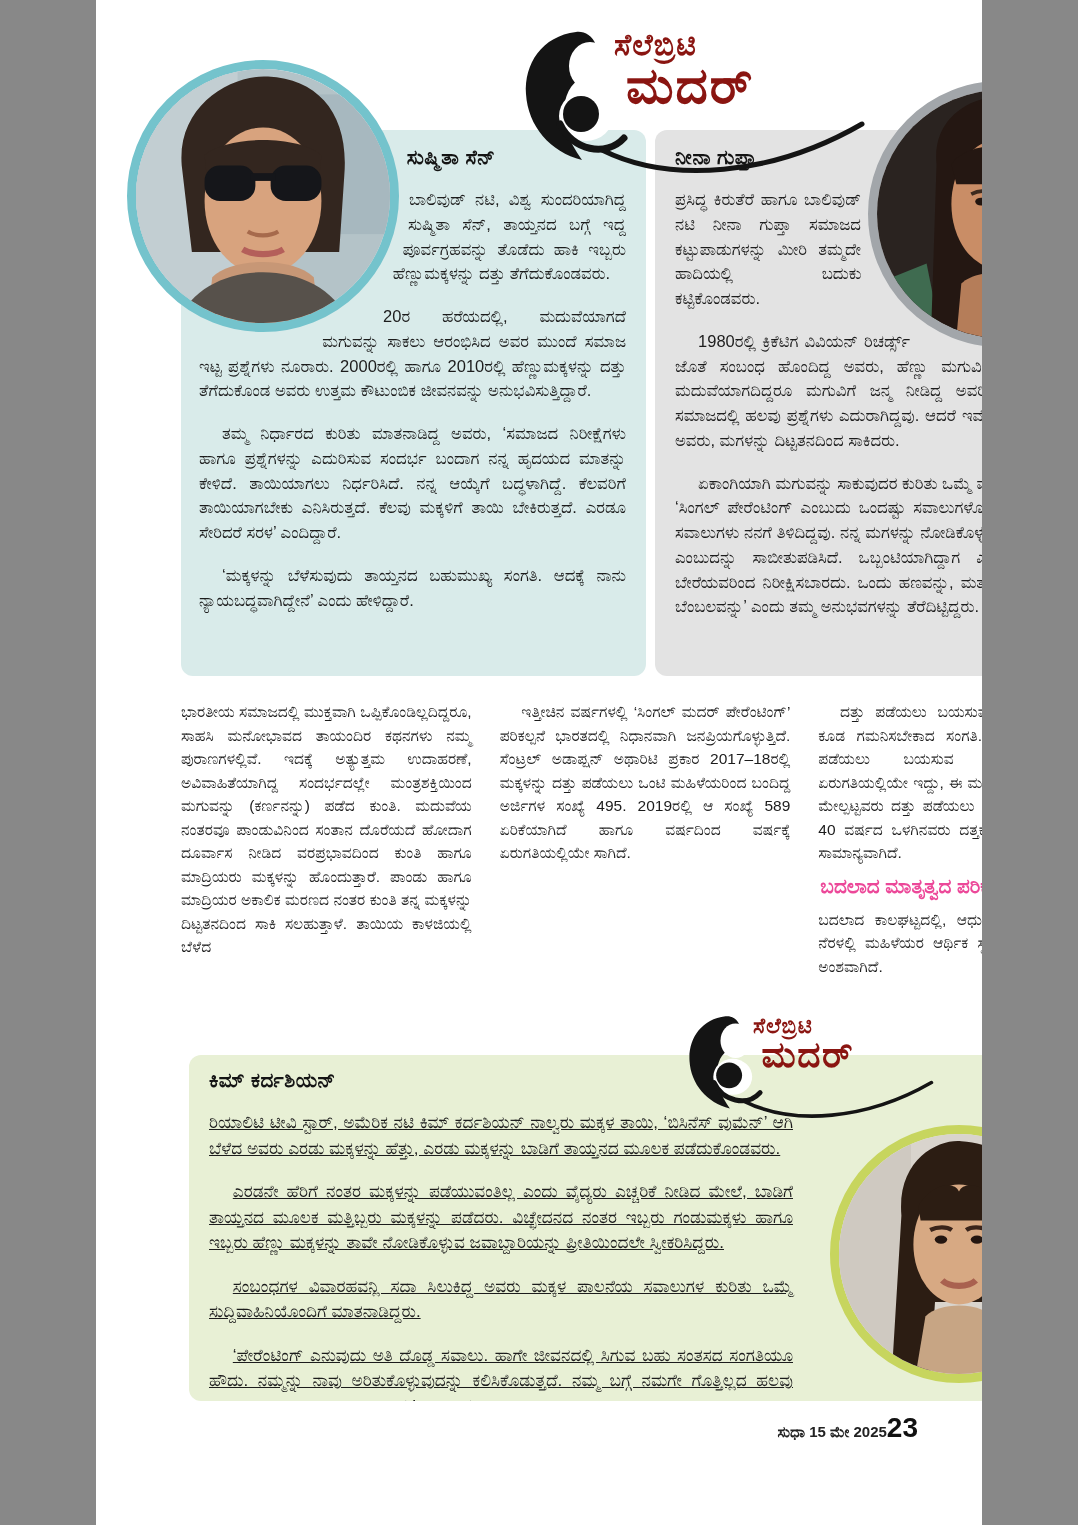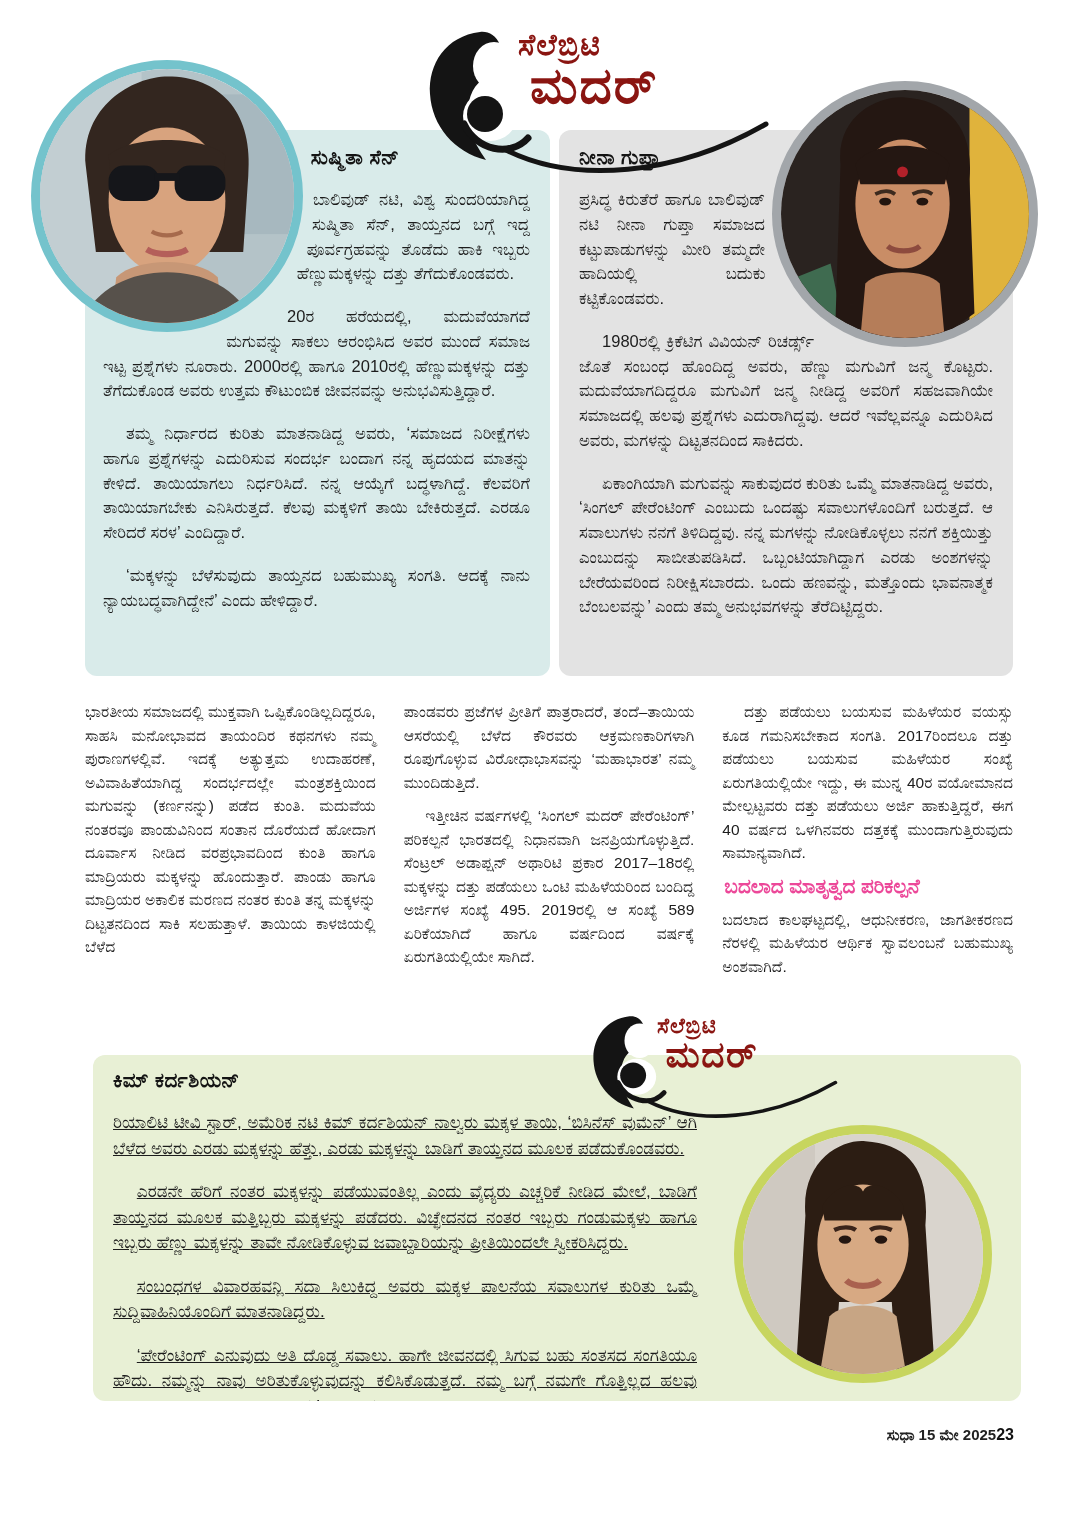--- a/index.html
+++ b/index.html
@@ -1,18 +1,18 @@
 <!DOCTYPE html>
 <html><head>
 <meta charset="utf-8">
 <style>
   * { margin:0; padding:0; box-sizing:border-box; }
   html,body { background:#888; }
   .page {
-    position:relative; width:1078px; height:1525px; margin:0 auto;
+    position:relative; width:886px; height:1525px; margin:0 auto;
     background:#ffffff; overflow:hidden;
     font-family:"Liberation Sans","DejaVu Sans",sans-serif;
     color:#1c1c1c;
   }
 
   
   .logo { position:absolute; width:360px; height:150px; z-index:6; }
   .logo-top { left:414px; top:26px; }
   .logo-bottom { left:582px; top:1012px; transform:scale(0.72); transform-origin:top left; }
   .logo svg { position:absolute; left:0; top:0; }
@@ -44,21 +44,21 @@
 
   
   .columns { position:absolute; left:85px; top:700px; width:928px; height:342px; display:flex; gap:28px; overflow:hidden; }
   .col { flex:1; }
   .col p { font-size:15.5px; line-height:1.52; text-align:justify; margin-bottom:10px; }
   .col-subhead { font-size:20px; font-weight:bold; margin:10px 0 10px 2px; color:#ec4899; }
 
   
   .footer { position:absolute; right:64px; top:1412px; display:flex; align-items:baseline; }
   .footer-issue { font-size:15px; font-weight:bold; color:#222; }
-  .footer-page { font-size:16px; font-weight:bold; color:#111;margin-top:14px; }
+  .footer-page { font-size:28px; font-weight:bold; color:#111; }
 </style>
 </head>
 <body>
 
 <div class="page">
 
   <div class="logo logo-top">
     <svg viewBox="0 0 360 150" width="360" height="150">
       <path d="M66,6 C32,10 14,38 16,68 C18,100 40,126 72,134 C58,114 52,98 54,82 C56,64 64,54 76,50 C87,46 91,31 86,19 C82,9 74,5 66,6 Z" fill="#141414"></path>
       <ellipse cx="80" cy="40" rx="21" ry="24" fill="#ffffff"></ellipse>
@@ -140,21 +140,20 @@
       <path d="M43,61 C46,64 54,64 57,61" stroke="#a9614f" stroke-width="2.6" fill="none"></path>
       <path d="M36,76 C42,70 58,70 64,76 L68,100 L32,100 Z" fill="#c7a584"></path>
     </svg>
   </div>
 
   <div class="columns">
     <div class="col">
       <p>ಭಾರತೀಯ ಸಮಾಜದಲ್ಲಿ ಮುಕ್ತವಾಗಿ ಒಪ್ಪಿಕೊಂಡಿಲ್ಲದಿದ್ದರೂ, ಸಾಹಸಿ ಮನೋಭಾವದ ತಾಯಂದಿರ ಕಥನಗಳು ನಮ್ಮ ಪುರಾಣಗಳಲ್ಲಿವೆ. ಇದಕ್ಕೆ ಅತ್ಯುತ್ತಮ ಉದಾಹರಣೆ, ಅವಿವಾಹಿತೆಯಾಗಿದ್ದ ಸಂದರ್ಭದಲ್ಲೇ ಮಂತ್ರಶಕ್ತಿಯಿಂದ ಮಗುವನ್ನು (ಕರ್ಣನನ್ನು) ಪಡೆದ ಕುಂತಿ. ಮದುವೆಯ ನಂತರವೂ ಪಾಂಡುವಿನಿಂದ ಸಂತಾನ ದೊರೆಯದೆ ಹೋದಾಗ ದೂರ್ವಾಸ ನೀಡಿದ ವರಪ್ರಭಾವದಿಂದ ಕುಂತಿ ಹಾಗೂ ಮಾದ್ರಿಯರು ಮಕ್ಕಳನ್ನು ಹೊಂದುತ್ತಾರೆ. ಪಾಂಡು ಹಾಗೂ ಮಾದ್ರಿಯರ ಅಕಾಲಿಕ ಮರಣದ ನಂತರ ಕುಂತಿ ತನ್ನ ಮಕ್ಕಳನ್ನು ದಿಟ್ಟತನದಿಂದ ಸಾಕಿ ಸಲಹುತ್ತಾಳೆ. ತಾಯಿಯ ಕಾಳಜಿಯಲ್ಲಿ ಬೆಳೆದ</p>
     </div>
     <div class="col">
-      <p>ಪಾಂಡವರು ಪ್ರಜೆಗಳ ಪ್ರೀತಿಗೆ ಪಾತ್ರರಾದರೆ, ತಂದೆ–ತಾಯಿಯ ಆಸರೆಯಲ್ಲಿ ಬೆಳೆದ ಕೌರವರು ಆಕ್ರಮಣಕಾರಿಗಳಾಗಿ ರೂಪುಗೊಳ್ಳುವ ವಿರೋಧಾಭಾಸವನ್ನು ‘ಮಹಾಭಾರತ’ ನಮ್ಮ ಮುಂದಿಡುತ್ತಿದೆ.</p>
       <p class="ind">ಇತ್ತೀಚಿನ ವರ್ಷಗಳಲ್ಲಿ ‘ಸಿಂಗಲ್ ಮದರ್ ಪೇರೆಂಟಿಂಗ್’ ಪರಿಕಲ್ಪನೆ ಭಾರತದಲ್ಲಿ ನಿಧಾನವಾಗಿ ಜನಪ್ರಿಯಗೊಳ್ಳುತ್ತಿದೆ. ಸೆಂಟ್ರಲ್ ಅಡಾಪ್ಷನ್ ಅಥಾರಿಟಿ ಪ್ರಕಾರ 2017–18ರಲ್ಲಿ ಮಕ್ಕಳನ್ನು ದತ್ತು ಪಡೆಯಲು ಒಂಟಿ ಮಹಿಳೆಯರಿಂದ ಬಂದಿದ್ದ ಅರ್ಜಿಗಳ ಸಂಖ್ಯೆ 495. 2019ರಲ್ಲಿ ಆ ಸಂಖ್ಯೆ 589 ಏರಿಕೆಯಾಗಿದೆ ಹಾಗೂ ವರ್ಷದಿಂದ ವರ್ಷಕ್ಕೆ ಏರುಗತಿಯಲ್ಲಿಯೇ ಸಾಗಿದೆ.</p>
     </div>
     <div class="col">
       <p class="ind">ದತ್ತು ಪಡೆಯಲು ಬಯಸುವ ಮಹಿಳೆಯರ ವಯಸ್ಸು ಕೂಡ ಗಮನಿಸಬೇಕಾದ ಸಂಗತಿ. 2017ರಿಂದಲೂ ದತ್ತು ಪಡೆಯಲು ಬಯಸುವ ಮಹಿಳೆಯರ ಸಂಖ್ಯೆ ಏರುಗತಿಯಲ್ಲಿಯೇ ಇದ್ದು, ಈ ಮುನ್ನ 40ರ ವಯೋಮಾನದ ಮೇಲ್ಪಟ್ಟವರು ದತ್ತು ಪಡೆಯಲು ಅರ್ಜಿ ಹಾಕುತ್ತಿದ್ದರೆ, ಈಗ 40 ವರ್ಷದ ಒಳಗಿನವರು ದತ್ತಕಕ್ಕೆ ಮುಂದಾಗುತ್ತಿರುವುದು ಸಾಮಾನ್ಯವಾಗಿದೆ.</p>
       <h3 class="col-subhead">ಬದಲಾದ ಮಾತೃತ್ವದ ಪರಿಕಲ್ಪನೆ</h3>
       <p>ಬದಲಾದ ಕಾಲಘಟ್ಟದಲ್ಲಿ, ಆಧುನೀಕರಣ, ಜಾಗತೀಕರಣದ ನೆರಳಲ್ಲಿ ಮಹಿಳೆಯರ ಆರ್ಥಿಕ ಸ್ವಾವಲಂಬನೆ ಬಹುಮುಖ್ಯ ಅಂಶವಾಗಿದೆ.</p>
     </div>
   </div>
 
   <div class="logo logo-bottom">

